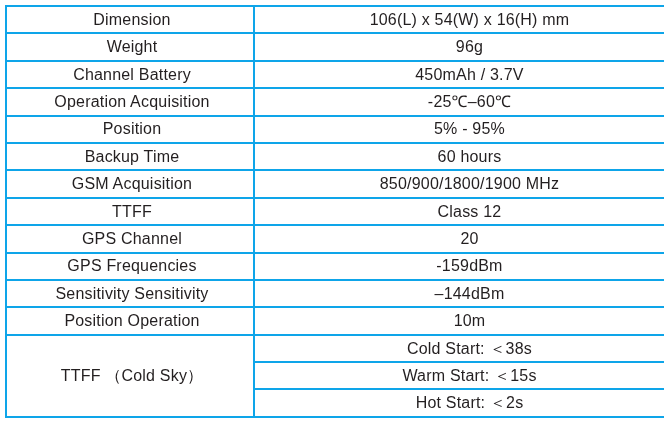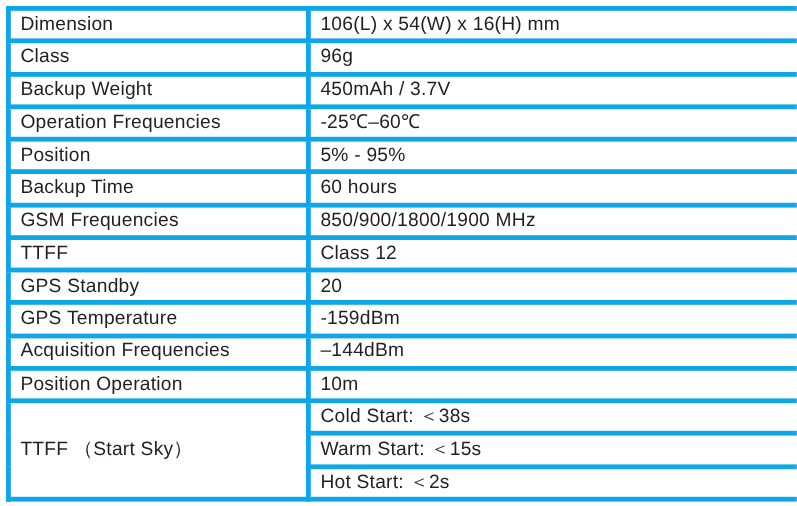--- a/index.html
+++ b/index.html
@@ -17,88 +17,89 @@
   table.spec-table {
     position: absolute;
     left: 5px;
     top: 5px;
     width: 655px;
     height: 413px;
     border-collapse: collapse;
     table-layout: fixed;
   }
   table.spec-table td {
-    border: 4px solid #0ea5e9;
+    border: 2px solid #0ea5e9;
     color: #231f20;
     font-size: 16px;
     line-height: 1.1;
     padding: 0 4px 0 8px;
     vertical-align: middle;
     white-space: nowrap;
     overflow: hidden;
     letter-spacing: 0.2px;
+    text-align: center;
   }
   td.label-cell { width: 234px; }
   td.value-cell { width: 413px; }
 </style>
 </head>
 <body>
 
 <table class="spec-table">
   <tbody>
     <tr>
       <td class="label-cell">Dimension</td>
       <td class="value-cell">106(L) x 54(W) x 16(H) mm</td>
     </tr>
     <tr>
-      <td class="label-cell">Class</td>
+      <td class="label-cell">Weight</td>
       <td class="value-cell">96g</td>
     </tr>
     <tr>
-      <td class="label-cell">Backup Weight</td>
+      <td class="label-cell">Channel Battery</td>
       <td class="value-cell">450mAh / 3.7V</td>
     </tr>
     <tr>
-      <td class="label-cell">Operation Frequencies</td>
+      <td class="label-cell">Operation Acquisition</td>
       <td class="value-cell">-25℃–60℃</td>
     </tr>
     <tr>
       <td class="label-cell">Position</td>
       <td class="value-cell">5% - 95%</td>
     </tr>
     <tr>
       <td class="label-cell">Backup Time</td>
       <td class="value-cell">60 hours</td>
     </tr>
     <tr>
-      <td class="label-cell">GSM Frequencies</td>
+      <td class="label-cell">GSM Acquisition</td>
       <td class="value-cell">850/900/1800/1900 MHz</td>
     </tr>
     <tr>
       <td class="label-cell">TTFF</td>
       <td class="value-cell">Class 12</td>
     </tr>
     <tr>
-      <td class="label-cell">GPS Standby</td>
+      <td class="label-cell">GPS Channel</td>
       <td class="value-cell">20</td>
     </tr>
     <tr>
-      <td class="label-cell">GPS Temperature</td>
+      <td class="label-cell">GPS Frequencies</td>
       <td class="value-cell">-159dBm</td>
     </tr>
     <tr>
-      <td class="label-cell">Acquisition Frequencies</td>
+      <td class="label-cell">Sensitivity Sensitivity</td>
       <td class="value-cell">–144dBm</td>
     </tr>
     <tr>
       <td class="label-cell">Position Operation</td>
       <td class="value-cell">10m</td>
     </tr>
     <tr>
-      <td class="label-cell" rowspan="3">TTFF （Start Sky）</td>
+      <td class="label-cell" rowspan="3">TTFF （Cold Sky）</td>
       <td class="value-cell">Cold Start: ＜38s</td>
     </tr>
     <tr>
       <td class="value-cell">Warm Start: ＜15s</td>
     </tr>
     <tr>
       <td class="value-cell">Hot Start: ＜2s</td>
     </tr>
   </tbody>
 </table>

